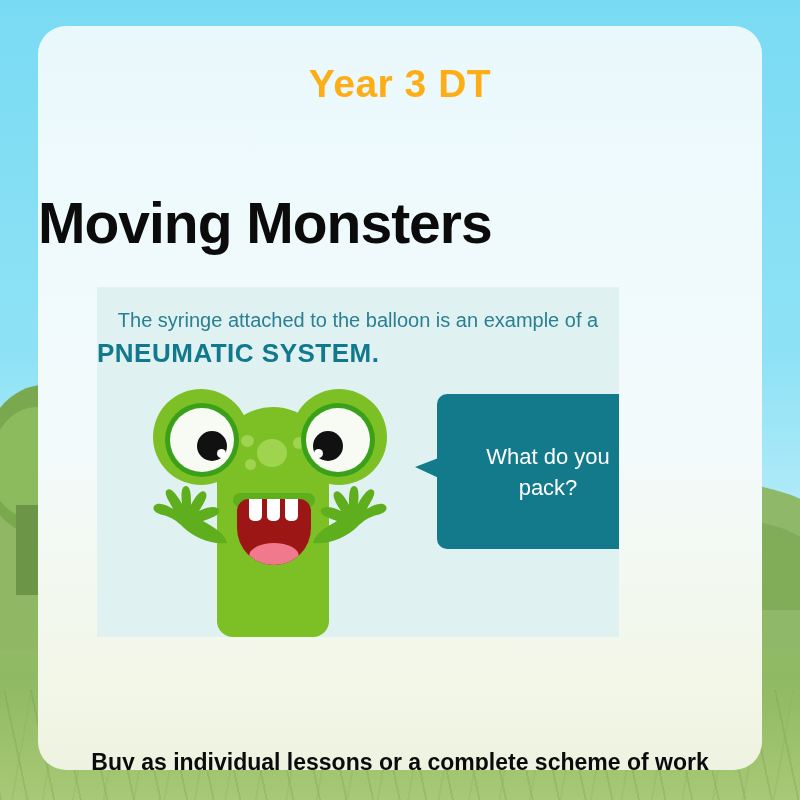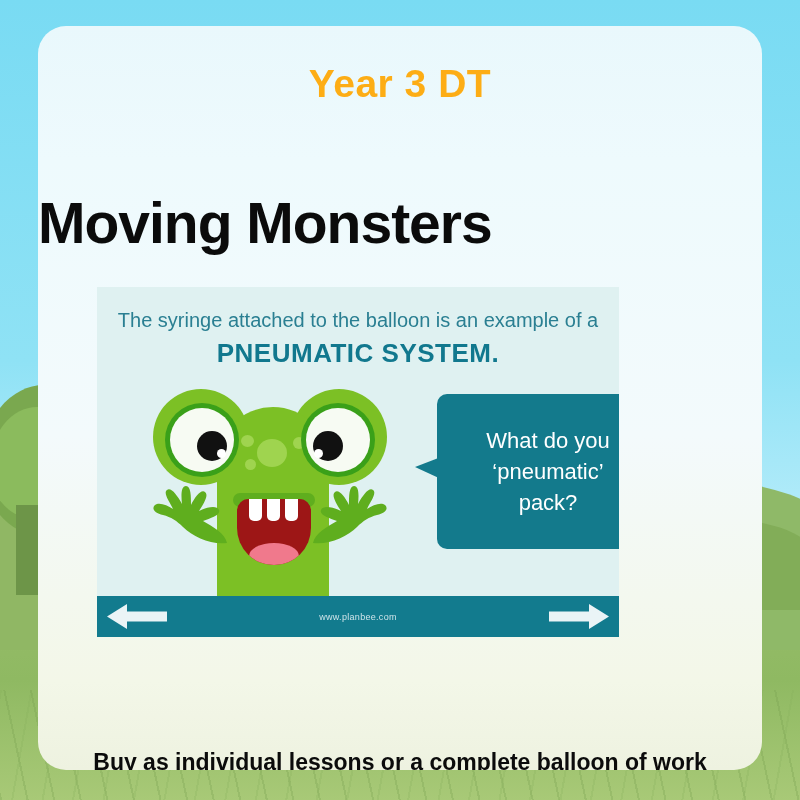--- a/index.html
+++ b/index.html
@@ -48,21 +48,21 @@
   .card-inner{position:absolute;inset:0;overflow:hidden;border-radius:28px;}
 
   .eyebrow{position:absolute;left:0;right:0;top:36px;text-align:center;
     font-size:39px;font-weight:bold;color:#fdad15;letter-spacing:.5px;}
   .title{position:absolute;left:0;right:0;top:164px;text-align:left;
     font-size:57px;font-weight:bold;color:#0b0b0b;letter-spacing:-1px;}
 
   
   .slide{position:absolute;left:59px;top:261px;width:522px;height:350px;background:#dff1f1;overflow:hidden;}
   .slide-line1{position:absolute;left:0;right:0;top:22px;text-align:center;font-size:20px;color:#2a7f92;}
-  .slide-line2{position:absolute;left:0;right:0;top:51px;text-align:center;font-size:26px;font-weight:bold;color:#11788e;letter-spacing:.5px;}
+  .slide-line2{position:absolute;left:0;right:0;top:51px;text-align:left;font-size:26px;font-weight:bold;color:#11788e;letter-spacing:.5px;}
 
   .bubble{position:absolute;left:340px;top:107px;width:222px;height:155px;background:#137a8c;border-radius:10px;}
   .bubble-text{position:absolute;inset:0;display:flex;flex-direction:column;justify-content:center;align-items:center;
     color:#fff;font-size:22px;line-height:31px;text-align:center;}
   .bubble-tail{position:absolute;left:318px;top:170px;width:0;height:0;
     border-top:10px solid transparent;border-bottom:12px solid transparent;border-right:26px solid #137a8c;}
 
   .navbar{position:absolute;left:0;right:0;bottom:0;height:41px;background:#127b8e;}
   .nav-wm{position:absolute;inset:0;display:flex;align-items:center;justify-content:center;
     color:#cfe4ea;font-size:9px;letter-spacing:.3px;}
@@ -177,36 +177,22 @@
             <svg width="82" height="66" viewBox="0 0 82 66">
               <path fill="#5fae1e" transform="translate(82,0) scale(-1,1)" d="M78 60 C62 62 44 54 34 44 C28 38 22 34 14 32 C6 30 2 26 6 22 C10 19 18 22 24 26 C20 18 14 10 18 7 C22 4 28 12 33 21 C32 12 32 3 37 3 C42 3 42 13 42 22 C46 14 52 6 56 9 C60 12 55 20 50 28 C58 24 68 22 70 27 C72 32 62 35 54 38 C64 44 76 50 78 60 Z"></path>
             </svg>
           </div>
         </div>
 
         <div class="bubble-tail"></div>
         <div class="bubble">
           <div class="bubble-text">
             <span>What do you</span>
-            <span>‘pneumatic’</span>
             <span>pack?</span>
           </div>
         </div>
 
-        <div class="navbar">
-          <div class="nav-wm">www.planbee.com</div>
-          <div class="arrow left">
-            <svg width="60" height="27" viewBox="0 0 60 27">
-              <path fill="#eaf4f6" d="M0 13.5 L20 1 L20 8.5 L60 8.5 L60 18.5 L20 18.5 L20 26 Z"></path>
-            </svg>
-          </div>
-          <div class="arrow right">
-            <svg width="60" height="27" viewBox="0 0 60 27">
-              <path fill="#eaf4f6" d="M60 13.5 L40 1 L40 8.5 L0 8.5 L0 18.5 L40 18.5 L40 26 Z"></path>
-            </svg>
-          </div>
-        </div>
       </div>
 
-      <div class="sub">Buy as individual lessons or a complete balloon of work</div>
+      <div class="sub">Buy as individual lessons or a complete scheme of work</div>
     </div>
   </div>
 </div>
 
 </body></html>

